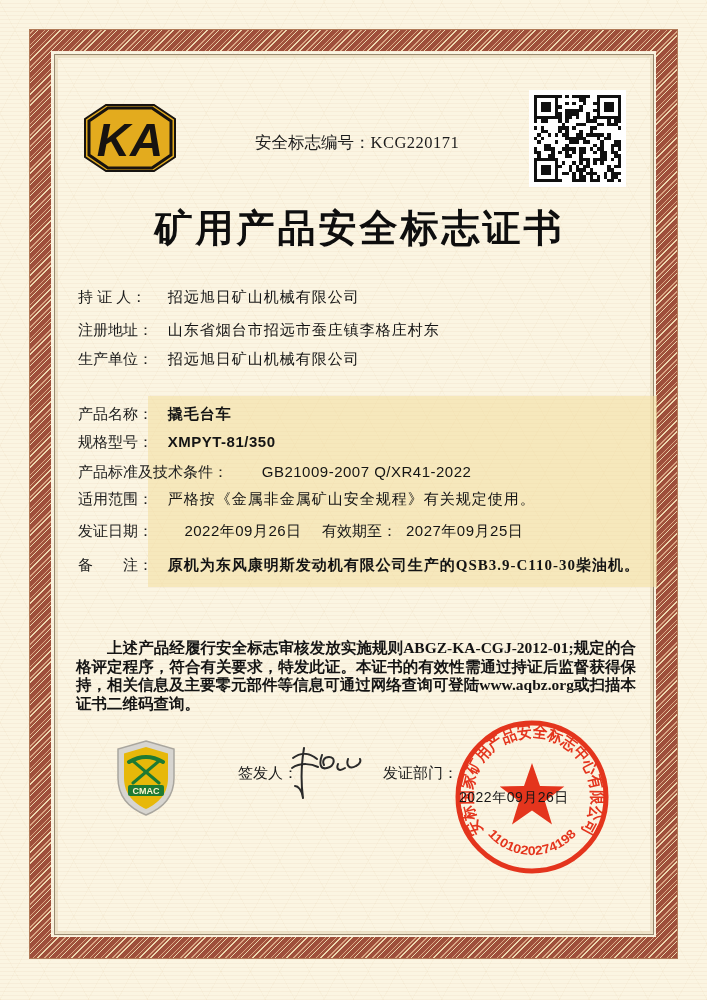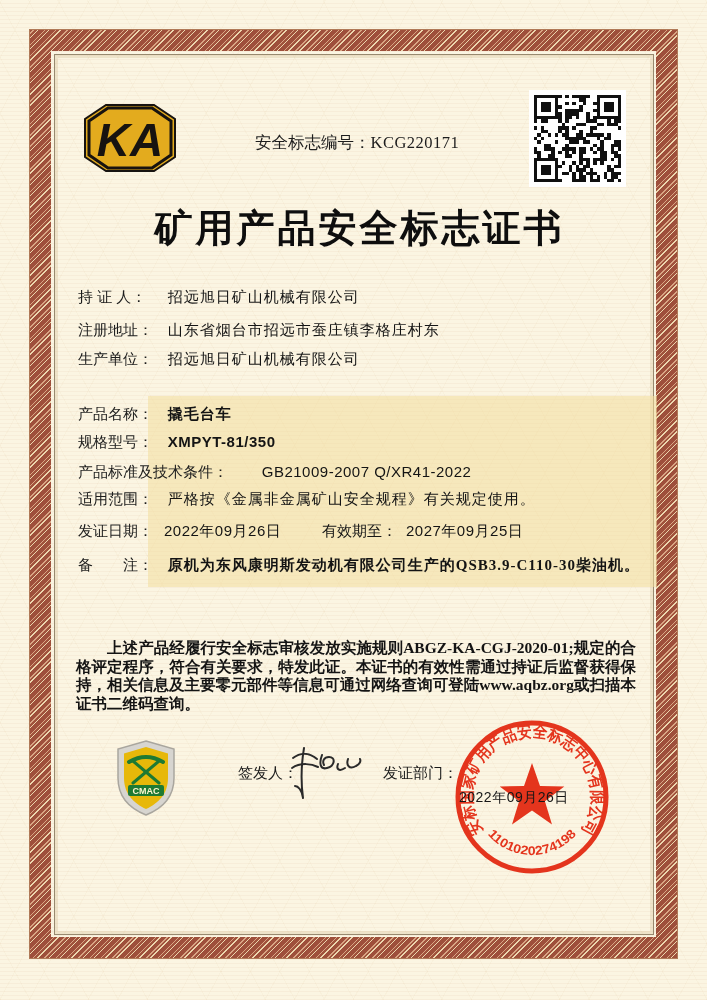--- a/index.html
+++ b/index.html
@@ -31,21 +31,21 @@
   .title{position:absolute;left:0;top:203px;width:707px;text-align:center;margin:0;
     font-size:38px;font-weight:900;color:#0e0e0e;letter-spacing:3px;
     font-family:"Liberation Serif","DejaVu Serif",serif;padding-left:6px;}
   
   .hl{position:absolute;left:148px;top:396px;width:509px;height:191px;
     background:rgba(242,221,156,.55);}
   
   .row{position:absolute;left:78px;font-size:15px;white-space:nowrap;color:#151515;}
   .row .lab{display:inline-block;min-width:86px;font-family:"Liberation Sans","DejaVu Sans",sans-serif;color:#1c1c1c;}
   .row .val{font-family:"Liberation Serif","DejaVu Serif",serif;color:#141414;letter-spacing:1px;}
-  .row .val.sans{font-family:"Liberation Sans","DejaVu Sans",sans-serif;letter-spacing:.5px;}
+  .row .val.sans{font-family:"Liberation Sans","DejaVu Sans",sans-serif;letter-spacing:.5px;text-align:center;}
   .row .val.bold{font-weight:bold;}
   .row.widelab .lab{min-width:0;margin-right:30px;font-family:Liberation Serif, serif;}
   .row .val1{display:inline-block;width:158px;}
   .row .lab2{display:inline-block;min-width:84px;font-family:"Liberation Sans","DejaVu Sans",sans-serif;}
   
   .statement{position:absolute;left:76px;top:639px;width:560px;margin:0;
     font-size:15.5px;line-height:18.5px;font-weight:bold;color:#141414;
     text-indent:2em;font-family:"Liberation Serif","DejaVu Serif",serif;text-align:justify;}
   
   .cmac{position:absolute;left:114px;top:740px;width:64px;height:76px;}
@@ -422,21 +422,21 @@
     <span class="val" style="font-size:15px">严格按《金属非金属矿山安全规程》有关规定使用。</span>
   </div>
   <div class="row" style="top:522px">
     <span class="lab">发证日期：</span><span class="val sans val1">2022年09月26日</span><span class="lab2">有效期至：</span><span class="val sans">2027年09月25日</span>
   </div>
   <div class="row" style="top:556px">
     <span class="lab">备　　注：</span>
     <span class="val bold">原机为东风康明斯发动机有限公司生产的QSB3.9-C110-30柴油机。</span>
   </div>
 
-  <p class="statement">上述产品经履行安全标志审核发放实施规则ABGZ-KA-CGJ-2020-01;规定的合格评定程序，符合有关要求，特发此证。本证书的有效性需通过持证后监督获得保持，相关信息及主要零元部件等信息可通过网络查询可登陆www.aqbz.org或扫描本证书二维码查询。</p>
+  <p class="statement">上述产品经履行安全标志审核发放实施规则ABGZ-KA-CGJ-2012-01;规定的合格评定程序，符合有关要求，特发此证。本证书的有效性需通过持证后监督获得保持，相关信息及主要零元部件等信息可通过网络查询可登陆www.aqbz.org或扫描本证书二维码查询。</p>
 
   <svg class="cmac" viewBox="0 0 64 76">
     <path d="M32 1 L60 9 V38 C60 58 47 69 32 75 C17 69 4 58 4 38 V9 Z" fill="#d7d5d0" stroke="#a9a69e" stroke-width="1.5"></path>
     <path d="M32 7 L54 13.5 V38 C54 54 44 63.5 32 69 C20 63.5 10 54 10 38 V13.5 Z" fill="#e7b80a"></path>
     <g stroke="#1e7a33" fill="none" stroke-width="3" stroke-linecap="round">
       <path d="M19 21 L45 43"></path>
       <path d="M45 21 L19 43"></path>
       <path d="M15 22 Q32 12 49 22" stroke-width="4"></path>
     </g>
     <rect x="14" y="45" width="36" height="11" rx="2" fill="#1e7a33"></rect>

